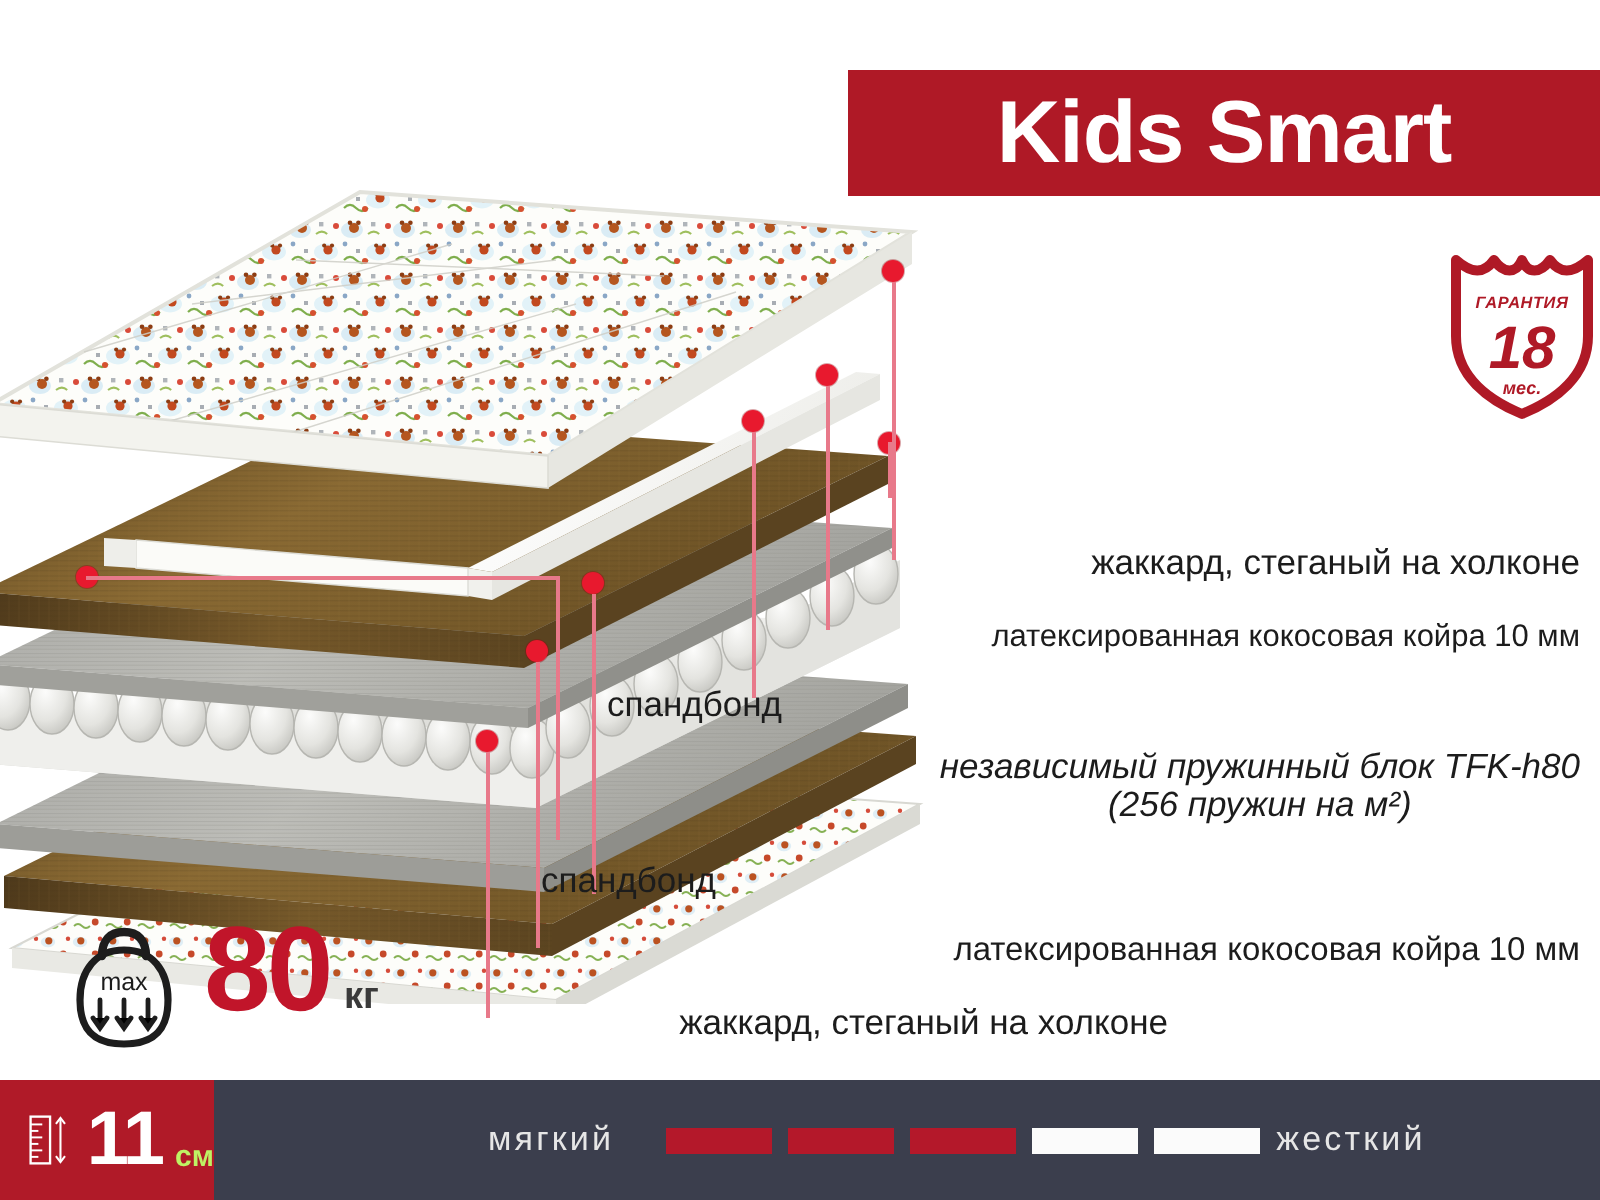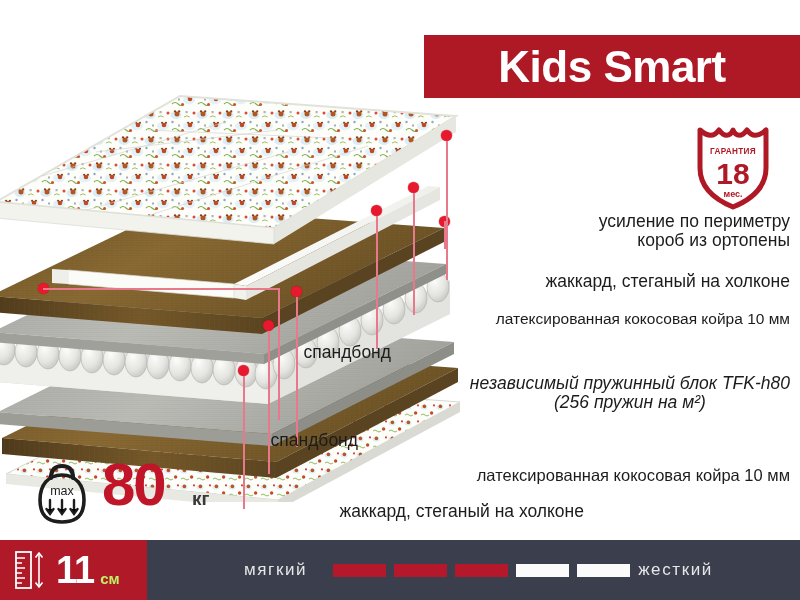--- a/index.html
+++ b/index.html
@@ -17,21 +17,21 @@
     position:absolute; left:424px; top:35px; width:376px; height:63px;
     background:#AF1926;
     display:flex; align-items:center; justify-content:center;
   }
   #title-bar .txt {
     color:#fff; font-size:44px; font-weight:bold; letter-spacing:-0.5px;
     white-space:nowrap;
   }
 
   
-  #warranty { position:absolute; left:696px; top:124px; width:74px; height:86px; }
+  #warranty { position:absolute; left:724px; top:124px; width:74px; height:86px;font-style:italic; }
   #warranty svg { display:block; }
   .w-t1 { font-family:"Liberation Sans",sans-serif; font-size:8.2px; font-weight:bold;
           fill:#AF1926; letter-spacing:0.3px; }
   .w-t2 { font-family:"Liberation Sans",sans-serif; font-size:30px; font-weight:bold;
           fill:#AF1926; }
   .w-t3 { font-family:"Liberation Sans",sans-serif; font-size:9px; font-weight:bold;
           fill:#AF1926; }
 
   
   #mattress { position:absolute; left:-12px; top:82px; width:500px; height:420px; }
@@ -52,28 +52,28 @@
   .lbl.two { line-height:1.1; }
 
   
   #weight { position:absolute; left:32px; top:460px; width:190px; height:68px; }
   #weight .kb { position:absolute; left:0; top:2px; }
   #weight .num {
     position:absolute; left:70px; top:-10px; font-size:60px; font-weight:bold;
     color:#C1152A; letter-spacing:-2px;
   }
   #weight .unit {
-    position:absolute; left:160px; top:28px; font-size:19px; font-weight:bold;
+    position:absolute; left:140px; top:28px; font-size:19px; font-weight:bold;
     color:#3a3a3a;
   }
 
   
   #bottom { position:absolute; left:0; top:540px; width:800px; height:60px;
             background:#3B3E4D; }
-  #height-box { position:absolute; left:0; top:0; width:147px; height:60px;
+  #height-box { position:absolute; left:0; top:0; width:107px; height:60px;
                 background:#B01A28; display:flex; align-items:center; }
   #height-box .ic { margin-left:14px; }
   #height-box .num { color:#fff; font-size:38px; font-weight:bold; margin-left:6px;
                      letter-spacing:-1px; }
   #height-box .unit { color:#bef264; font-size:15px; font-weight:bold; margin-left:6px;
                       align-self:flex-end; margin-bottom:13px; }
 
   #scale { position:absolute; left:133px; top:0; right:0; height:60px;
            display:flex; align-items:center;padding-left:47px; }
   .scale-word { color:#E6E6E6; font-size:17px; letter-spacing:1.6px; }
@@ -297,24 +297,20 @@
 
     <div class="dot" style="left:291px; top:286px;"></div>
     <div class="lead v" style="left:296px; top:297px; height:150px;"></div>
 
     <div class="dot" style="left:263px; top:320px;"></div>
     <div class="lead v" style="left:268px; top:331px; height:143px;"></div>
 
     <div class="dot" style="left:238px; top:365px;"></div>
     <div class="lead v" style="left:243px; top:376px; height:133px;"></div>
 
-    <div class="lbl two" style="top:212px; font-size:17.5px;">
-      <div>усиление по периметру</div>
-      <div>короб из ортопены</div>
-    </div>
 
     <div class="lbl" style="top:272px; font-size:17.5px;">
       <span>жаккард, стеганый на холконе</span>
     </div>
 
     <div class="lbl" style="top:310px; font-size:15.5px;">
       <span>латексированная кокосовая койра 10 мм</span>
     </div>
 
     <div class="lbl" style="top:343px; font-size:17.5px; right:409px;">

